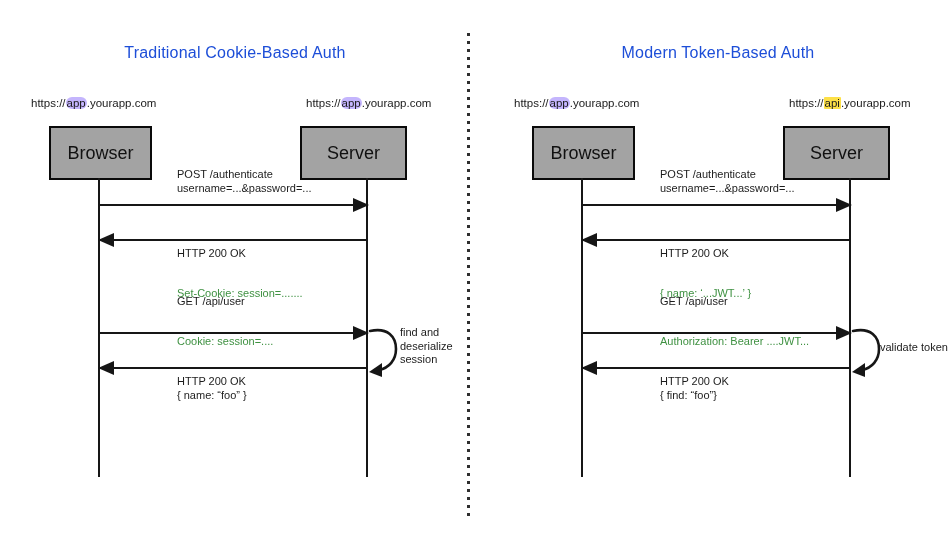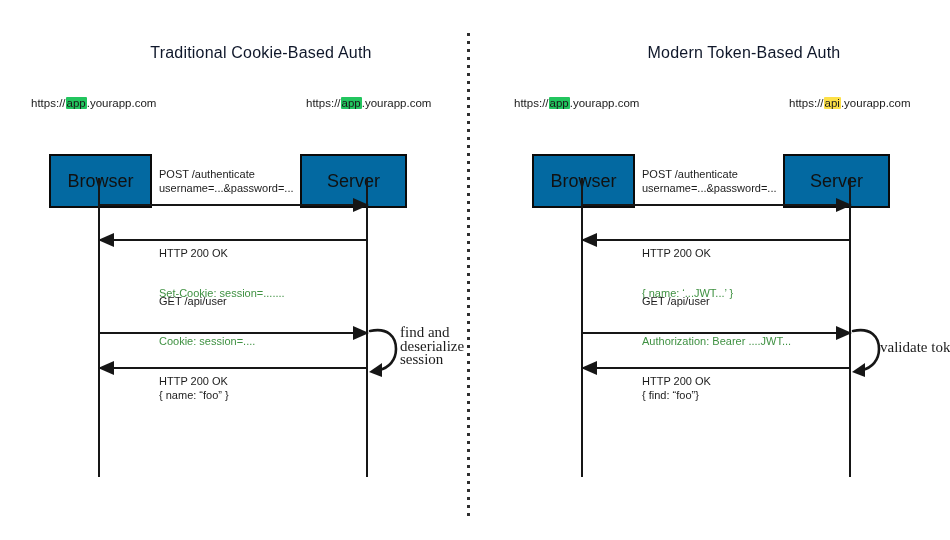--- a/index.html
+++ b/index.html
@@ -4,49 +4,49 @@
 <style>
   html,body{margin:0;padding:0;background:#ffffff;}
   #canvas{position:relative;width:950px;height:540px;background:#ffffff;overflow:hidden;
           font-family:"Liberation Sans","DejaVu Sans",sans-serif;color:#1c1c1c;}
 
   .panel{position:absolute;top:0;width:470px;height:540px;}
   #panel0{left:0;}
   #panel1{left:483px;}
 
   .title{position:absolute;top:44px;left:0;width:470px;margin:0;text-align:center;
-         font-size:16px;font-weight:normal;color:#0f172a;letter-spacing:.2px;padding-left:26px;}
+         font-size:16px;font-weight:normal;color:#1d4ed8;letter-spacing:.2px;}
 
   .url{position:absolute;top:97px;font-size:11.5px;color:#1a1a1a;white-space:nowrap;}
   .url-browser{left:31px;}
   .url-server{left:306px;}
   .hl{padding:0 1px;border-radius:1px;}
-  .hl-blue{background:#22c55e;}
+  .hl-blue{background:#c4b5fd;border-radius:6px;}
   .hl-green{background:#fde047;}
 
-  .abox{position:absolute;top:126px;height:50px;background:#0369a1;border:2px solid #0a0a0a;
-        display:flex;align-items:center;justify-content:center;font-size:18px;color:#111;margin-top:28px;}
+  .abox{position:absolute;top:126px;height:50px;background:#a3a3a3;border:2px solid #0a0a0a;
+        display:flex;align-items:center;justify-content:center;font-size:18px;color:#111;}
   .browser-box{left:49px;width:99px;}
   .server-box{left:300px;width:103px;}
 
   .lifeline{position:absolute;top:178px;height:299px;width:2px;background:#161616;}
   .lifeline-browser{left:98px;}
   .lifeline-server{left:366px;}
 
   .arrow{position:absolute;left:100px;width:267px;height:0;border-top:2px solid #161616;}
   .arrow .head{position:absolute;width:0;height:0;top:-8px;}
   .dir-right .head{right:-2px;border-top:7px solid transparent;border-bottom:7px solid transparent;border-left:16px solid #161616;}
   .dir-left  .head{left:-2px;border-top:7px solid transparent;border-bottom:7px solid transparent;border-right:16px solid #161616;}
 
-  .msg{position:absolute;left:159px;width:230px;font-size:11px;line-height:13.5px;}
+  .msg{position:absolute;left:177px;width:230px;font-size:11px;line-height:13.5px;}
   .msg .green{color:#3f9142;margin-top:26px;}
 
   .self-loop{position:absolute;left:368px;top:328px;}
 
-  .annotation{position:absolute;font-size:15px;line-height:13.5px;color:#1c1c1c;font-family:Liberation Serif, serif;}
+  .annotation{position:absolute;font-size:11px;line-height:13.5px;color:#1c1c1c;}
   #panel0 .annotation{left:400px;top:326px;width:66px;}
   #panel1 .annotation{left:397px;top:341px;width:130px;white-space:nowrap;}
 
   .divider{position:absolute;left:467px;top:33px;width:3px;height:487px;
            background-image:repeating-linear-gradient(to bottom,#2e2e2e 0,#2e2e2e 2.6px,transparent 2.6px,transparent 8px);}
 </style>
 </head>
 <body>
 
 <div id="canvas">

